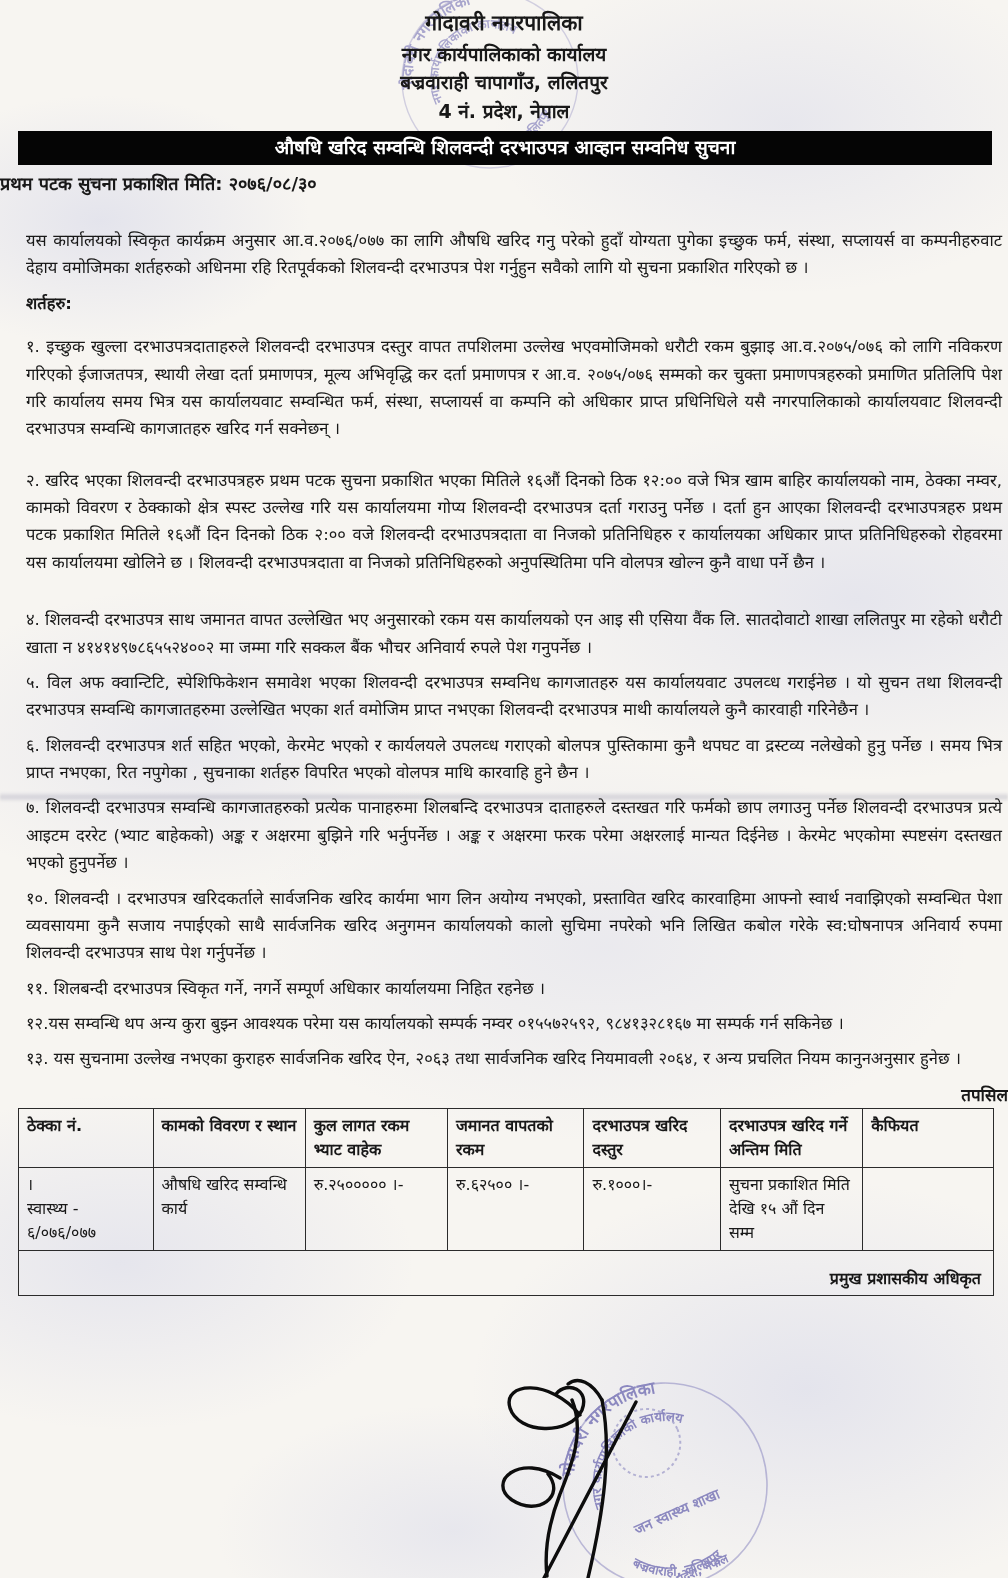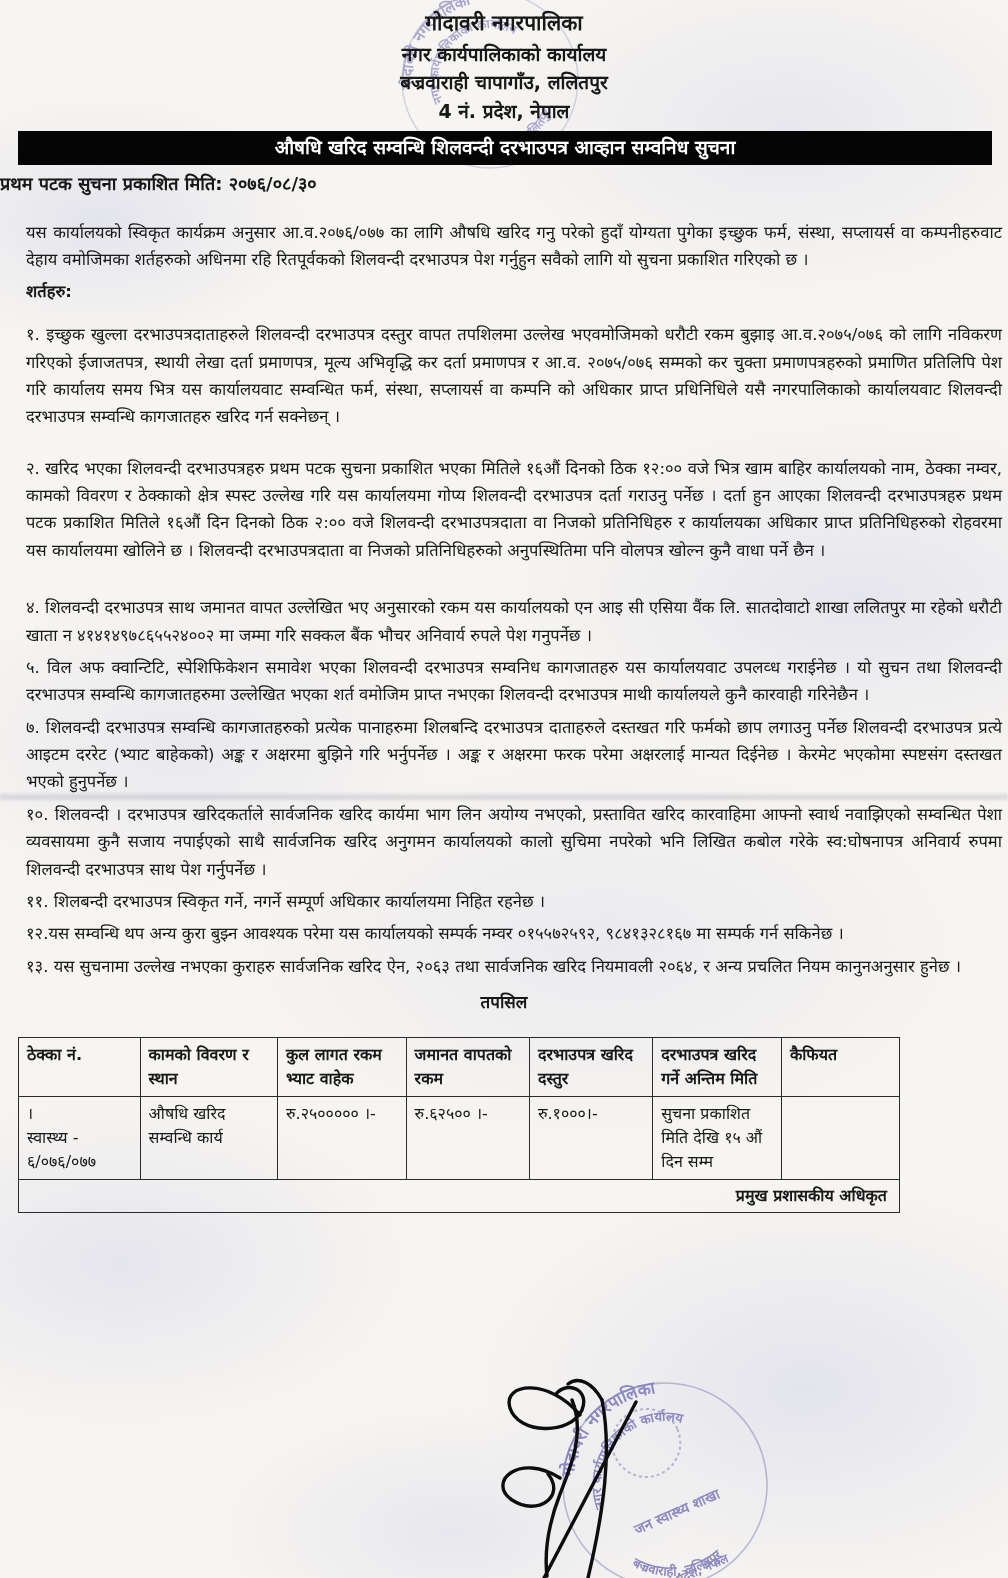--- a/index.html
+++ b/index.html
@@ -37,38 +37,38 @@
   .letterhead .line{ font-size:19px; font-weight:bold; }
 
   .banner{
     margin:6px 16px 0 18px; background:#050505; color:#ffffff;
     font-size:19px; font-weight:bold; text-align:center;
     padding:3px 4px 5px;
   }
   .pubdate{ text-align:left; font-size:18px; font-weight:bold; margin-top:6px; }
 
   .bodytext{ padding:24px 6px 0 26px; font-size:16.5px; line-height:1.66; text-align:justify; }
-  .bodytext p{ margin:0 0 5px; }
+  .bodytext p{ margin:8px 0 5px; }
   .bodytext p.intro{ margin-bottom:4px; }
   .bodytext p.cond-label{ font-weight:bold; margin-bottom:16px; }
   .bodytext p.gap-lg{ margin-bottom:30px; }
   .bodytext p.gap-md{ margin-bottom:24px; }
 
-  .schedule-title{ text-align:center; font-size:17px; font-weight:bold; margin:10px 0 24px; }
+  .schedule-title{ text-align:right; font-size:17px; font-weight:bold; margin:10px 0 2px; }
   table.schedule{
-    width:882px; margin-left:18px; border-collapse:collapse;
+    width:976px; margin-left:18px; border-collapse:collapse;
     font-size:16px; table-layout:fixed;
   }
   table.schedule th, table.schedule td{
     border:1.5px solid #2b2b2b; padding:5px 8px; vertical-align:top; text-align:left;
     line-height:1.5;
   }
   table.schedule th{ font-weight:bold; }
   td.preline{ white-space:pre-line; }
-  tr.sigrow td{ text-align:right; font-weight:bold; padding:4px 12px 4px 8px; border-top:1.5px solid #2b2b2b; }
+  tr.sigrow td{ text-align:right; font-weight:bold; padding:16px 12px 4px 8px; border-top:1.5px solid #2b2b2b; }
 
   .stamp{ position:absolute; pointer-events:none; }
   .stamp-top{ left:330px; top:-20px; opacity:.55; }
   .stamp-bottom{ left:440px; top:1360px; opacity:.75; }
   .signature{ position:absolute; left:440px; top:1360px; }
 </style>
 </head>
 <body>
 
 <div class="page">
@@ -99,20 +99,21 @@
     <div class="banner">औषधि खरिद सम्वन्धि शिलवन्दी दरभाउपत्र आव्हान सम्वनिध सुचना</div>
     <div class="pubdate">प्रथम पटक सुचना प्रकाशित मिति: २०७६/०८/३०</div>
 
     <div class="bodytext">
       <p class="intro">यस कार्यालयको स्विकृत कार्यक्रम अनुसार आ.व.२०७६/०७७ का लागि औषधि खरिद गनु परेको हुदाँ योग्यता पुगेका इच्छुक फर्म, संस्था, सप्लायर्स वा कम्पनीहरुवाट देहाय वमोजिमका शर्तहरुको अधिनमा रहि रितपूर्वकको शिलवन्दी दरभाउपत्र पेश गर्नुहुन सवैको लागि यो सुचना प्रकाशित गरिएको छ ।</p>
       <p class="cond-label">शर्तहरु:</p>
       <p class="gap-md">१. इच्छुक खुल्ला दरभाउपत्रदाताहरुले शिलवन्दी दरभाउपत्र दस्तुर वापत तपशिलमा  उल्लेख भएवमोजिमको धरौटी रकम बुझाइ आ.व.२०७५/०७६ को लागि नविकरण गरिएको ईजाजतपत्र, स्थायी लेखा दर्ता प्रमाणपत्र, मूल्य अभिवृद्धि कर दर्ता प्रमाणपत्र र आ.व. २०७५/०७६ सम्मको कर चुक्ता प्रमाणपत्रहरुको प्रमाणित प्रतिलिपि पेश गरि कार्यालय समय भित्र यस कार्यालयवाट सम्वन्धित फर्म, संस्था, सप्लायर्स वा कम्पनि को अधिकार प्राप्त प्रधिनिधिले यसै नगरपालिकाको कार्यालयवाट शिलवन्दी दरभाउपत्र सम्वन्धि कागजातहरु खरिद गर्न सक्नेछन् ।</p>
       <p class="gap-lg">२. खरिद भएका शिलवन्दी दरभाउपत्रहरु प्रथम पटक सुचना प्रकाशित भएका मितिले १६औं दिनको ठिक १२:०० वजे भित्र खाम बाहिर कार्यालयको नाम, ठेक्का नम्वर, कामको विवरण र ठेक्काको क्षेत्र स्पस्ट उल्लेख गरि यस कार्यालयमा गोप्य शिलवन्दी दरभाउपत्र दर्ता गराउनु पर्नेछ । दर्ता हुन आएका शिलवन्दी दरभाउपत्रहरु प्रथम पटक प्रकाशित मितिले १६औं दिन दिनको ठिक २:०० वजे शिलवन्दी दरभाउपत्रदाता वा निजको प्रतिनिधिहरु र कार्यालयका अधिकार प्राप्त प्रतिनिधिहरुको रोहवरमा यस कार्यालयमा खोलिने छ । शिलवन्दी दरभाउपत्रदाता वा निजको प्रतिनिधिहरुको अनुपस्थितिमा पनि वोलपत्र खोल्न कुनै वाधा पर्ने छैन ।</p>
       <p>४. शिलवन्दी दरभाउपत्र साथ जमानत वापत उल्लेखित भए अनुसारको रकम यस कार्यालयको एन आइ सी एसिया वैंक लि. सातदोवाटो शाखा ललितपुर मा रहेको धरौटी खाता न ४१४१४९७८६५५२४००२ मा जम्मा गरि सक्कल बैंक भौचर अनिवार्य रुपले पेश गनुपर्नेछ ।</p>
       <p>५. विल अफ क्वान्टिटि, स्पेशिफिकेशन समावेश भएका शिलवन्दी दरभाउपत्र सम्वनिध कागजातहरु यस कार्यालयवाट उपलव्ध गराईनेछ । यो सुचन तथा शिलवन्दी दरभाउपत्र सम्वन्धि कागजातहरुमा उल्लेखित भएका शर्त वमोजिम प्राप्त नभएका शिलवन्दी दरभाउपत्र माथी कार्यालयले कुनै कारवाही गरिनेछैन ।</p>
+      <p>६. शिलवन्दी दरभाउपत्र शर्त सहित भएको, केरमेट भएको र कार्यलयले उपलव्ध गराएको बोलपत्र पुस्तिकामा कुनै थपघट वा द्रस्टव्य नलेखेको हुनु पर्नेछ । समय भित्र प्राप्त नभएका, रित नपुगेका , सुचनाका शर्तहरु विपरित भएको वोलपत्र माथि कारवाहि हुने छैन ।</p>
       <p>७. शिलवन्दी दरभाउपत्र सम्वन्धि कागजातहरुको प्रत्येक पानाहरुमा शिलबन्दि दरभाउपत्र दाताहरुले दस्तखत गरि फर्मको छाप लगाउनु पर्नेछ शिलवन्दी दरभाउपत्र प्रत्ये आइटम दररेट (भ्याट बाहेकको) अङ्क र अक्षरमा बुझिने गरि भर्नुपर्नेछ । अङ्क र अक्षरमा फरक परेमा अक्षरलाई मान्यत दिईनेछ । केरमेट भएकोमा स्पष्टसंग दस्तखत भएको हुनुपर्नेछ ।</p>
       <p>१०. शिलवन्दी । दरभाउपत्र खरिदकर्ताले सार्वजनिक खरिद कार्यमा भाग लिन अयोग्य नभएको, प्रस्तावित खरिद कारवाहिमा आफ्नो स्वार्थ नवाझिएको सम्वन्धित पेशा व्यवसायमा कुनै सजाय नपाईएको साथै सार्वजनिक खरिद अनुगमन कार्यालयको कालो सुचिमा नपरेको भनि लिखित कबोल गरेके स्व:घोषनापत्र अनिवार्य रुपमा शिलवन्दी दरभाउपत्र साथ पेश गर्नुपर्नेछ ।</p>
       <p>११. शिलबन्दी दरभाउपत्र स्विकृत गर्ने, नगर्ने सम्पूर्ण अधिकार कार्यालयमा निहित रहनेछ ।</p>
       <p>१२.यस सम्वन्धि थप अन्य कुरा बुझ्न आवश्यक परेमा यस कार्यालयको सम्पर्क नम्वर ०१५५७२५९२, ९८४१३२८१६७ मा सम्पर्क गर्न सकिनेछ ।</p>
       <p>१३. यस सुचनामा उल्लेख नभएका कुराहरु सार्वजनिक खरिद ऐन, २०६३ तथा सार्वजनिक खरिद नियमावली २०६४, र अन्य प्रचलित नियम कानुनअनुसार हुनेछ ।</p>
     </div>
 
     <div class="schedule-title">तपसिल</div>
 
     <table class="schedule">

